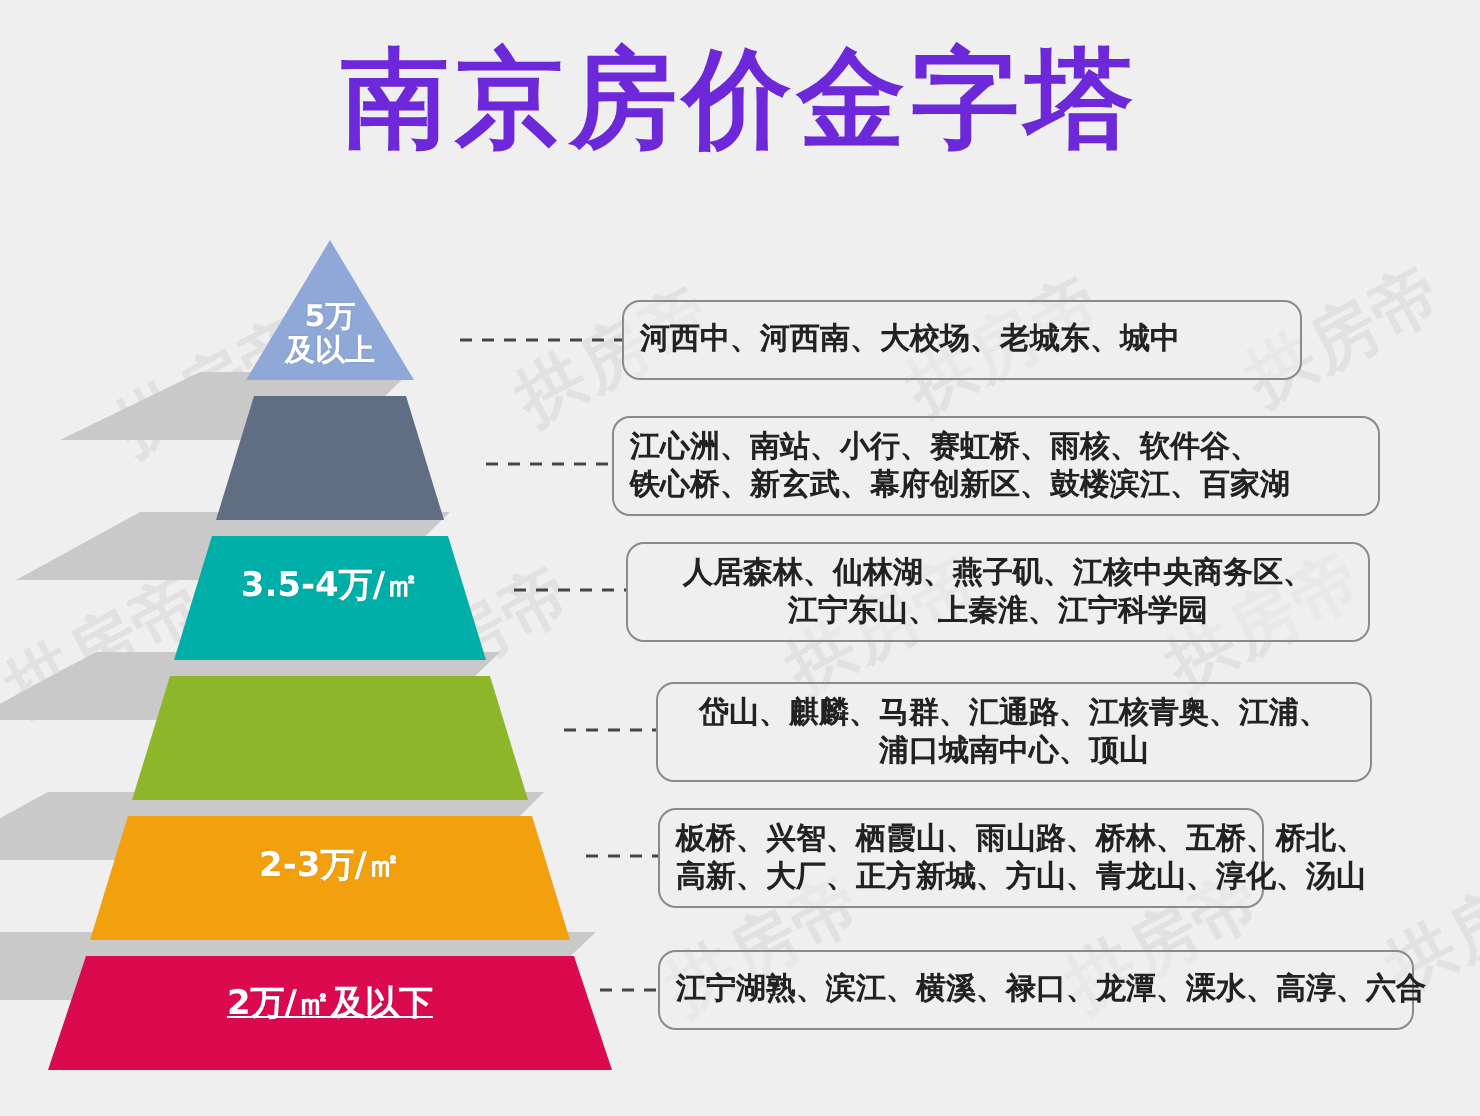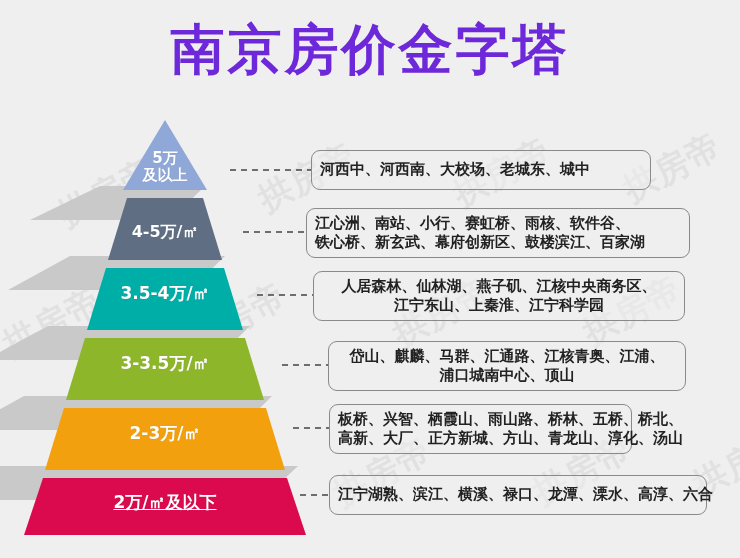--- a/index.html
+++ b/index.html
@@ -144,31 +144,25 @@
 
       <polygon fill="#DB0A4E" points="43,370 287,370 306,427 24,427"></polygon>
     </svg>
   </div>
 
   <div class="tier-label" style="left:118px; top:150px; width:94px; font-size:15px; line-height:17px;">
     <div>5万</div>
     <div>及以上</div>
   </div>
 
-  <div class="tier-label" style="left:103px; top:222px; width:124px; font-size:16px; line-height:20px;">
-    <div>4-5万/㎡</div>
-  </div>
 
   <div class="tier-label" style="left:82px; top:282px; width:166px; font-size:17px; line-height:22px;">
     <div>3.5-4万/㎡</div>
   </div>
 
-  <div class="tier-label" style="left:61px; top:352px; width:208px; font-size:17px; line-height:22px;">
-    <div>3-3.5万/㎡</div>
-  </div>
 
   <div class="tier-label" style="left:40px; top:422px; width:250px; font-size:17px; line-height:22px;">
     <div>2-3万/㎡</div>
   </div>
 
   <div class="tier-label" style="left:19px; top:491px; width:292px; font-size:17px; line-height:22px;text-decoration:underline;">
     <div>2万/㎡及以下</div>
   </div>
 
   <svg id="connectors" width="740" height="558">

